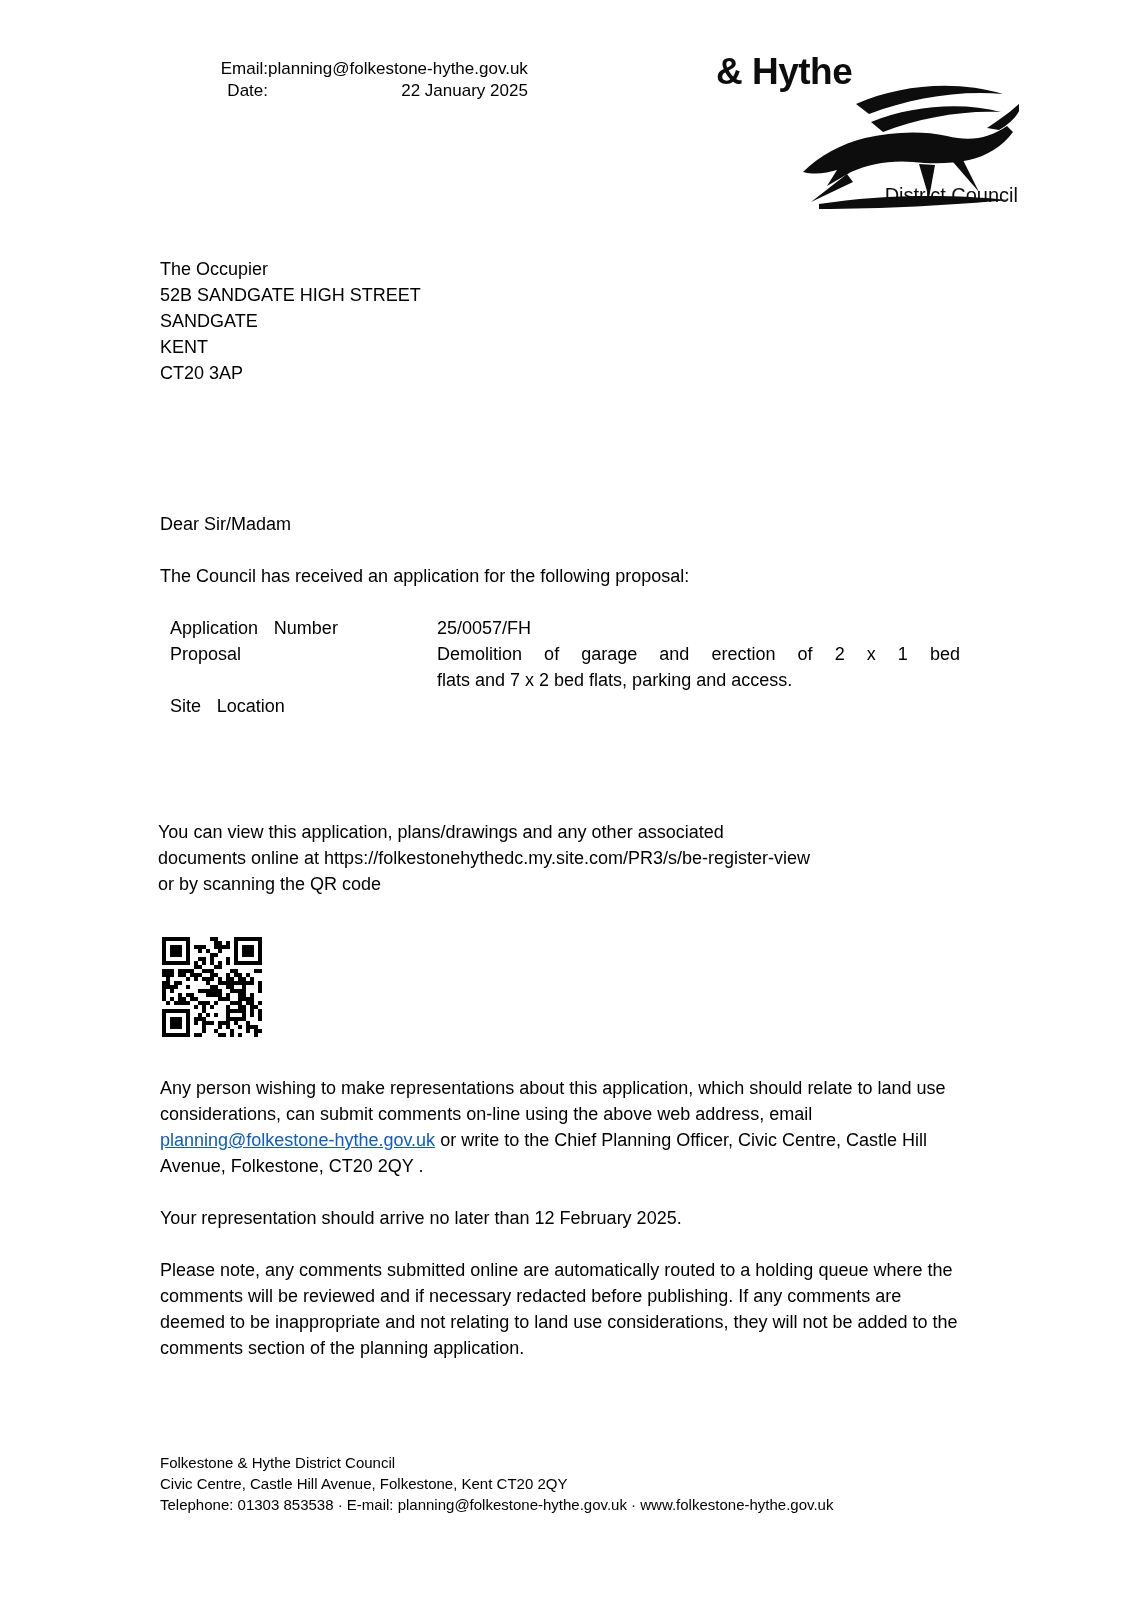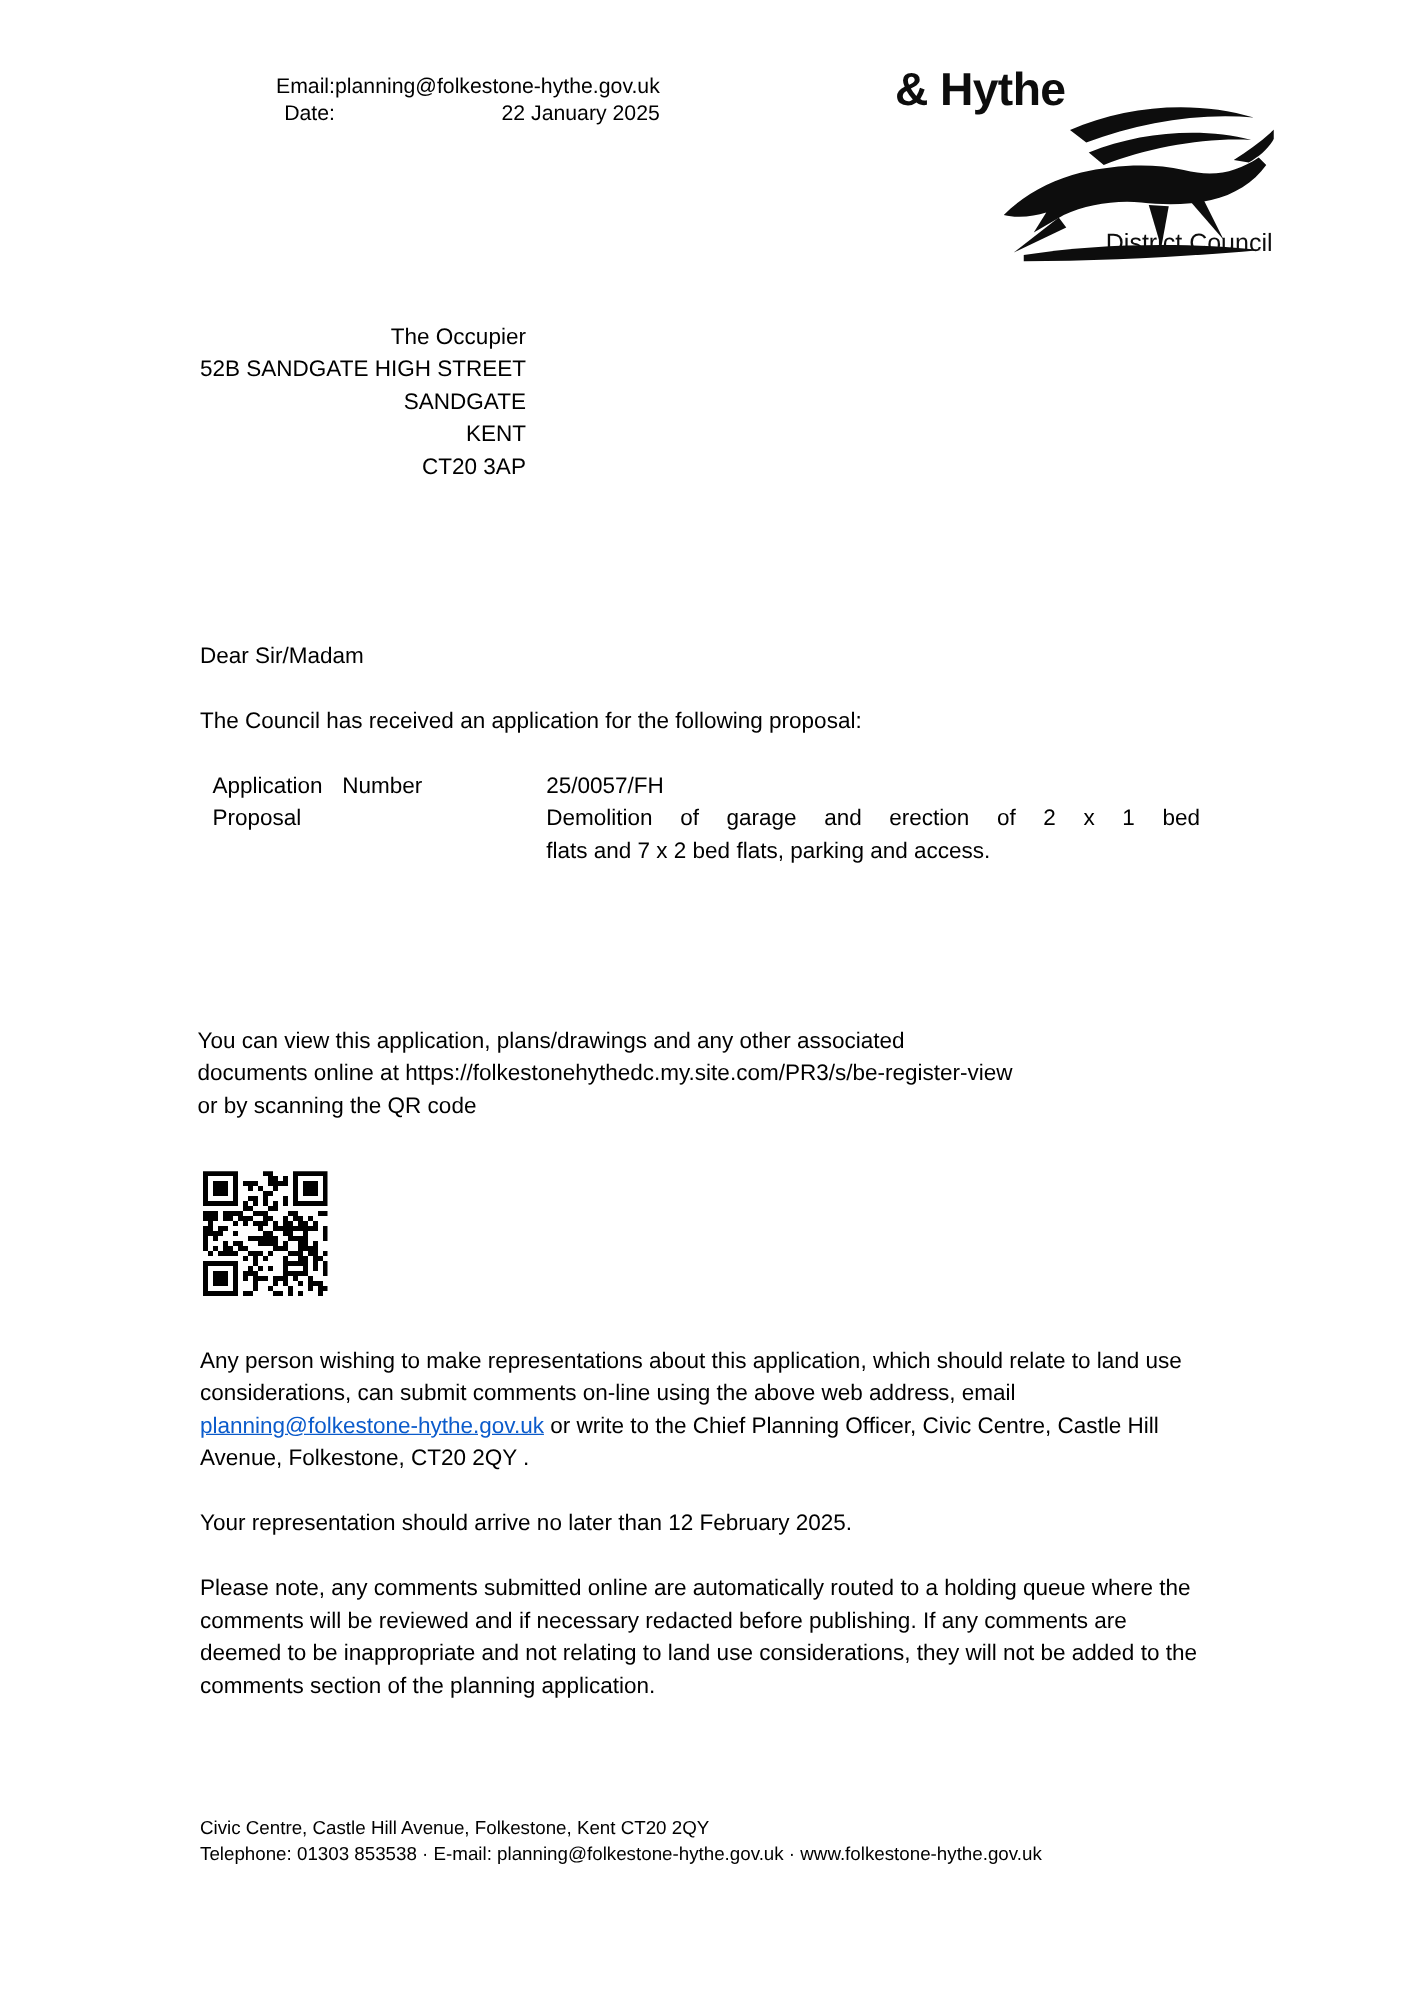--- a/index.html
+++ b/index.html
@@ -15,21 +15,21 @@
   .header-meta { top:58px; left:160px; font-size:17px; line-height:22px;
     display:grid; grid-template-columns:108px auto;text-align:right; }
 
   
   .logo { top:52px; left:716px; width:302px; height:160px; }
   .logo-title { font-weight:bold; font-size:37px; line-height:40px; letter-spacing:-0.5px; color:#0d0d0d; }
   .logo-horse { position:absolute; left:45px; top:26px; width:258px; height:138px; }
   .logo-sub { position:absolute; right:0; top:132px; font-size:20px; line-height:22px; color:#0d0d0d; }
 
   
-  .recipient { top:256px; left:160px;text-align:right; }
+  .recipient { top:256px; left:160px; }
 
   .salutation { top:511px; left:160px; }
   .intro { top:563px; left:160px; width:800px; }
 
   
   .details { top:615px; left:170px; width:790px;
     display:grid; grid-template-columns:267px 523px; }
   .detail-label { word-spacing:0.6em; }
   .justify .tline { text-align:justify; }
   .justify .tline:not(:last-child) { text-align-last:justify; }
@@ -96,20 +96,21 @@
   <div class="justify">
       <div class="tline">25/0057/FH</div>
     </div>
 
   <div class="detail-label">Proposal</div>
   <div class="justify">
       <div class="tline">Demolition of garage and erection of 2 x 1 bed</div>
       <div class="tline">flats and 7 x 2 bed flats, parking and access.</div>
     </div>
 
+  <div class="detail-label">Site Location</div>
 </div>
 
 <div class="abs view-online">
     <div class="tline">You can view this application, plans/drawings and any other associated</div>
     <div class="tline">documents online at https://folkestonehythedc.my.site.com/PR3/s/be-register-view</div>
     <div class="tline">or by scanning the QR code</div>
   </div>
 
 <div class="abs qr-wrap"><svg width="100" height="100" viewBox="0 0 100 100" fill="#000" shape-rendering="crispEdges">
       <path fill-rule="evenodd" d="M0 0h28v28h-28Z M4 4v20h20v-20Z"></path>
@@ -330,15 +331,16 @@
       <rect x="92" y="96" width="4" height="4"></rect>
     </svg></div>
 
 <p class="abs representations"><span>Any person wishing to make representations about this application, which should relate to land use considerations, can submit comments on-line using the above web address, email </span><a class="email-link">planning@folkestone-hythe.gov.uk</a><span> or write to the Chief Planning Officer, Civic Centre, Castle Hill Avenue, Folkestone, CT20 2QY .</span></p>
 
 <div class="abs deadline">Your representation should arrive no later than 12 February 2025.</div>
 
 <div class="abs note">Please note, any comments submitted online are automatically routed to a holding queue where the comments will be reviewed and if necessary redacted before publishing. If any comments are deemed to be inappropriate and not relating to land use considerations, they will not be added to the comments section of the planning application.</div>
 
 <div class="abs footer">
+  <div>Folkestone &amp; Hythe District Council</div>
   <div>Civic Centre, Castle Hill Avenue, Folkestone, Kent  CT20 2QY</div>
   <div>Telephone: 01303 853538  ·  E-mail: planning@folkestone-hythe.gov.uk  ·  www.folkestone-hythe.gov.uk</div>
 </div>
 
 </body></html>

